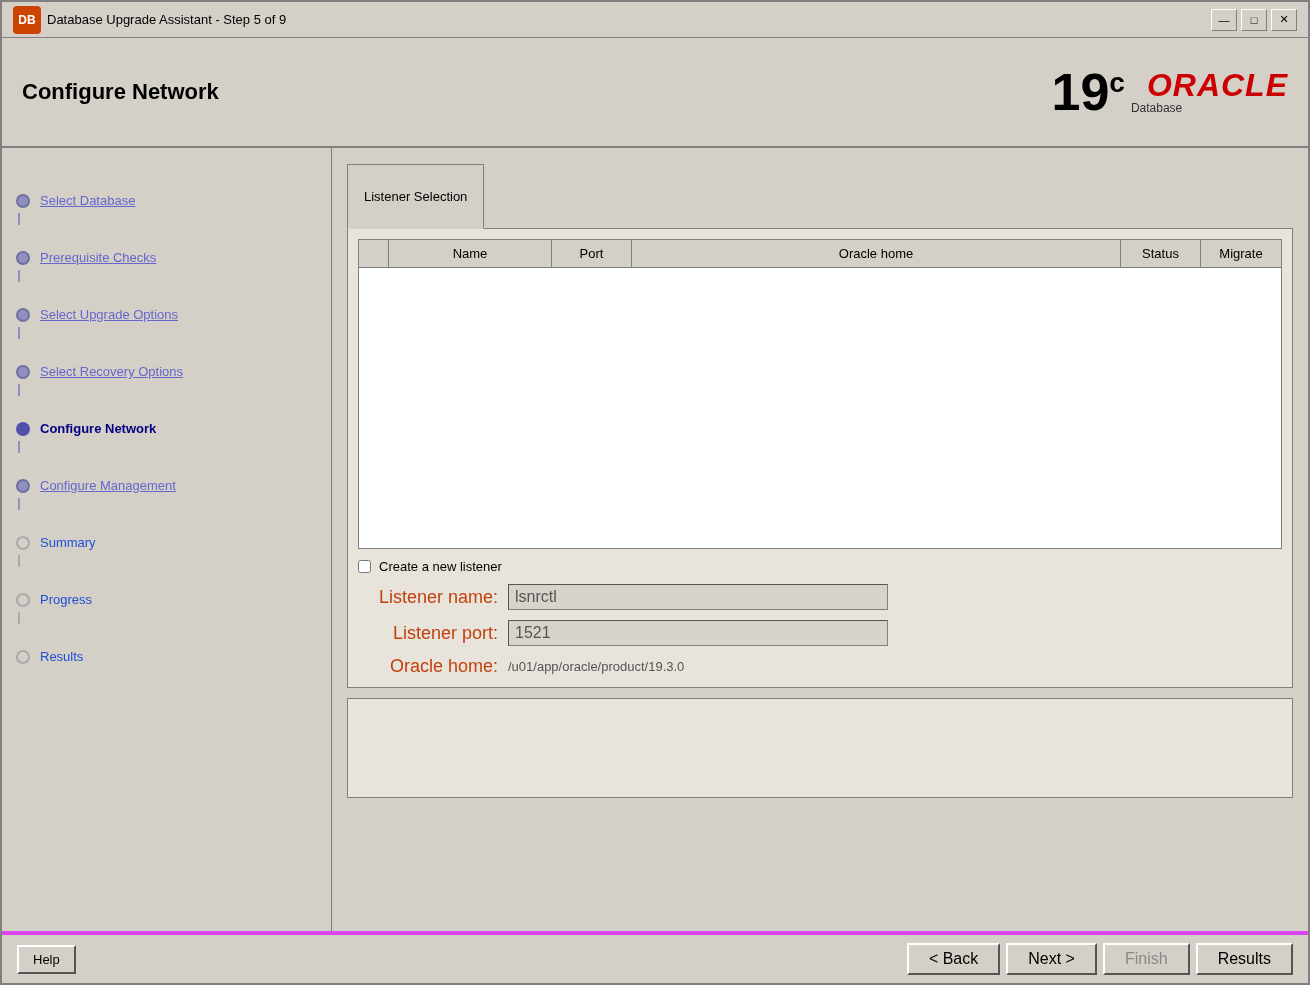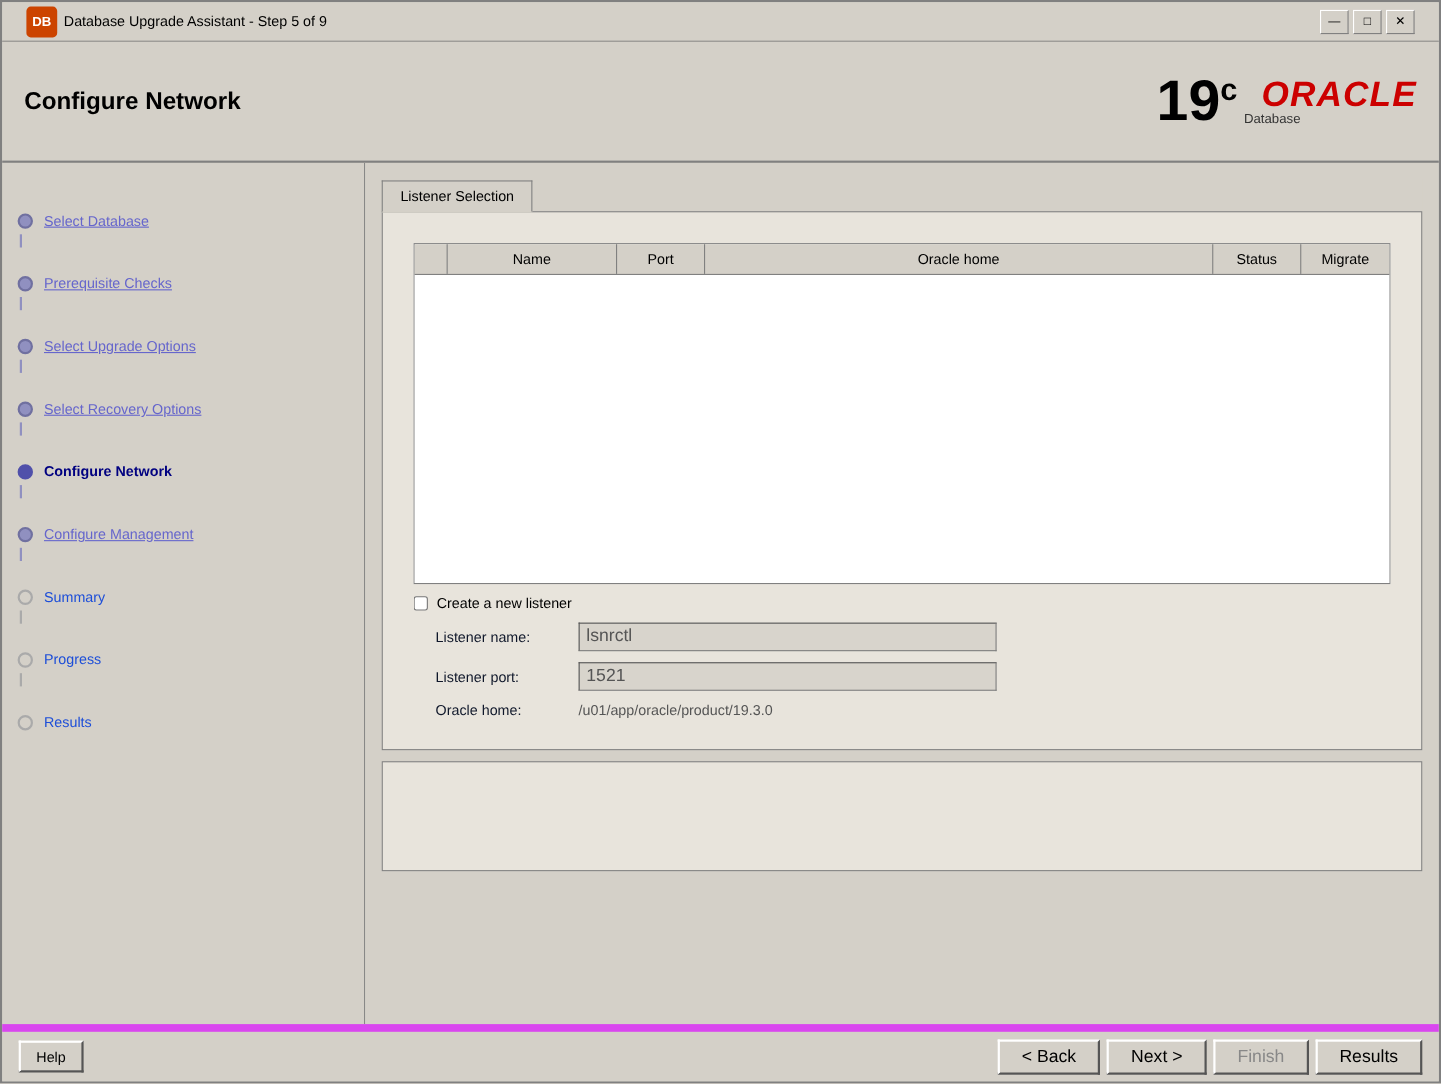--- a/index.html
+++ b/index.html
@@ -15,21 +15,21 @@
       width: 1310px;
       height: 985px;
       background: #d4d0c8;
       border: 2px solid #808080;
       display: flex;
       flex-direction: column;
     }
     .title-bar {
       background: #d4d0c8;
       border-bottom: 1px solid #808080;
-      padding: 6px 22px;
+      padding: 6px 11px;
       display: flex;
       align-items: center;
       justify-content: space-between;
       height: 36px;
     }
     .title-bar-left {
       display: flex;
       align-items: center;
       gap: 6px;
       font-size: 13px;
@@ -178,40 +178,40 @@
       gap: 10px;
     }
     .tab-container {
       background: #d4d0c8;
     }
     .tab-bar {
       display: flex;
       gap: 0;
     }
     .tab {
-      padding: 6px 16px;
+      padding: 24px 16px;
       background: #d4d0c8;
       border: 1px solid #808080;
       border-bottom: none;
       cursor: pointer;
       font-size: 13px;
       position: relative;
       top: 1px;
       z-index: 1;
       text-align: right;
     }
     .tab.active {
       background: #d4d0c8;
       border-bottom: 1px solid #d4d0c8;
       z-index: 2;
     }
     .tab-content {
       border: 1px solid #808080;
       background: #e8e4dc;
-      padding: 28px;
+      padding: 10px;
       min-height: 380px;
     }
     .table-container {
       border: 1px solid #808080;
       background: #fff;
       width: 100%;
     }
     .table-header {
       display: grid;
       grid-template-columns: 30px 1fr 80px 3fr 80px 80px;
@@ -251,23 +251,23 @@
       flex-direction: column;
       gap: 10px;
     }
     .form-row {
       display: flex;
       align-items: center;
       gap: 10px;
     }
     .form-label {
       width: 120px;
-      text-align: left;
-      font-size: 13px;
-      color: #0f172a;
+      text-align: right;
+      font-size: 18px;
+      color: #c2410c;
     }
     .form-input {
       width: 380px;
       height: 26px;
       background: #d8d4cc;
       border: 1px solid #808080;
       border-top-color: #555;
       border-left-color: #555;
       padding: 2px 6px;
       font-size: 16px;
@@ -277,21 +277,21 @@
       font-size: 13px;
       color: #555;
     }
     .message-box {
       border: 1px solid #808080;
       background: #e8e4dc;
       min-height: 100px;
       padding: 8px;
     }
     .footer {
-      border-top: 7px solid #d946ef;
+      border-top: 4px solid #d946ef;
       padding: 10px 15px;
       display: flex;
       align-items: center;
       justify-content: space-between;
       height: 52px;
       background: #d4d0c8;
     }
     .footer-right {
       display: flex;
       gap: 6px;

